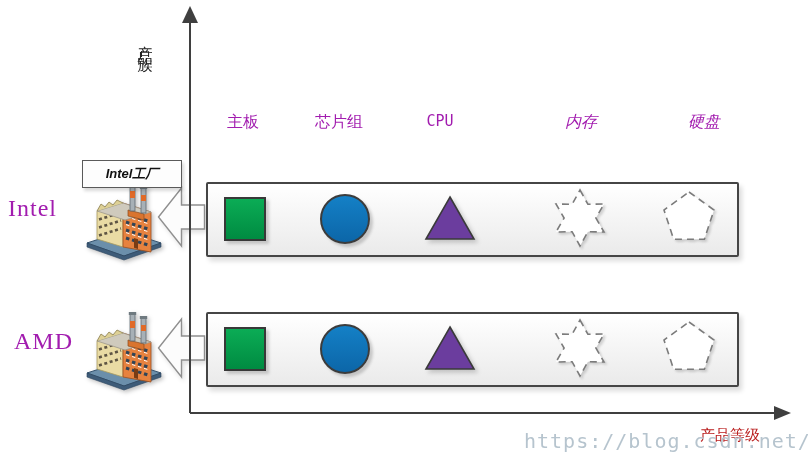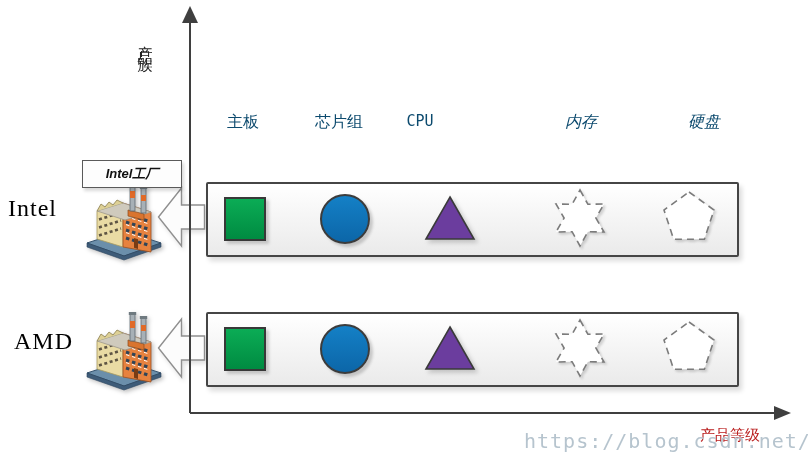--- a/index.html
+++ b/index.html
@@ -11,21 +11,21 @@
   .v-axis { position:absolute; left:189px; top:16px; width:2px; height:397px; background:#3f3f3f; z-index:6; }
   .v-arrowhead { position:absolute; left:182px; top:6px; width:0; height:0;
     border-left:8px solid transparent; border-right:8px solid transparent; border-bottom:17px solid #3f3f3f; z-index:6; }
   .h-axis { position:absolute; left:190px; top:412px; width:586px; height:2px; background:#3f3f3f; z-index:6; }
   .h-arrowhead { position:absolute; left:774px; top:406px; width:0; height:0;
     border-top:7px solid transparent; border-bottom:7px solid transparent; border-left:17px solid #3f3f3f; z-index:6; }
   .y-label { position:absolute; left:135px; top:33px; font-size:15px; color:#222;
     writing-mode:vertical-rl; text-orientation:upright; letter-spacing:6px; }
   .x-label { position:absolute; left:700px; top:426px; font-size:15px; color:#b91c1c; z-index:7; }
   
-  .col-header { position:absolute; top:112px; transform:translateX(-50%); font-size:16px; color:#0c4a6e; white-space:nowrap; }
+  .col-header { position:absolute; top:112px; transform:translateX(-50%); font-size:16px; color:#a21caf; white-space:nowrap; }
   .col-header.mono { font-family:"DejaVu Sans Mono", monospace; font-size:15px; }
   .col-header.em { font-style:italic; }
   
   .row-band { position:absolute; left:206px; width:529px; height:71px;
     background:linear-gradient(#ffffff, #eaeaea); border:2px solid #454545; border-radius:2px;
     box-shadow:3px 4px 5px rgba(0,0,0,0.14); z-index:2; }
   .band-intel { top:182px; }
   .band-amd { top:312px; }
   
   .shape { position:absolute; }
@@ -37,21 +37,21 @@
   .star-svg { left:342px; top:3px; width:60px; height:62px; filter:drop-shadow(2px 2px 1px rgba(0,0,0,0.15)); }
   .pent-svg { left:452px; top:6px; width:58px; height:56px; filter:drop-shadow(2px 2px 1px rgba(0,0,0,0.15)); }
   .dash-shape { fill:#ffffff; stroke:#7b7b7b; stroke-width:1.6; stroke-dasharray:7 5; }
   
   .factory-label { position:absolute; left:82px; width:98px; height:26px; background:#fdfdfd;
     border:1.5px solid #5a5a5a; box-shadow:2px 3px 3px rgba(0,0,0,0.15);
     display:flex; align-items:center; justify-content:center;
     font-size:13px; font-weight:bold; color:#111; z-index:4; }
   .fl-intel { top:160px;font-style:italic; }
   .fl-amd { top:290px; }
-  .vendor-name { position:absolute; font-family:"Liberation Serif", serif; font-size:24px; color:#000000; letter-spacing:1px; }
+  .vendor-name { position:absolute; font-family:"Liberation Serif", serif; font-size:24px; color:#a21caf; letter-spacing:1px; }
   .vn-intel { left:8px; top:195px; }
   .vn-amd { left:14px; top:328px; }
   .factory { position:absolute; left:84px; width:80px; height:86px; z-index:3;
     filter:drop-shadow(2px 2px 2px rgba(0,0,0,0.25)); }
   .fa-intel { top:181px; }
   .fa-amd { top:311px; }
   .bw { stroke:#5d5443; stroke-width:2.6; stroke-dasharray:3 2.6; }
   .ow { stroke:#2f4458; stroke-width:3; stroke-dasharray:3.5 2.8; }
   .owh { stroke:#ffffff; stroke-width:1; stroke-dasharray:3.5 2.8; }
   
@@ -70,21 +70,21 @@
 
   <div class="v-axis"></div>
   <div class="v-arrowhead"></div>
   <div class="h-axis"></div>
   <div class="h-arrowhead"></div>
   <div class="y-label">产品族</div>
   <div class="x-label">产品等级</div>
 
   <div class="col-header" style="left:243px">主板</div>
   <div class="col-header" style="left:339px">芯片组</div>
-  <div class="col-header mono" style="left:420px">CPU</div>
+  <div class="col-header mono" style="left:440px">CPU</div>
   <div class="col-header em" style="left:581px">内存</div>
   <div class="col-header em" style="left:704px">硬盘</div>
 
   <div class="factory-label fl-intel">Intel工厂</div>
   <div class="vendor-name vn-intel">Intel</div>
 
   <svg class="factory fa-intel" viewBox="0 0 80 86">
     <polygon points="3,62 40,50 77,62 40,75" fill="#6b8fab" stroke="#33516d" stroke-width="1"></polygon>
     <path d="M3,62 L3,66 L40,79 L77,66 L77,62 L40,75 Z" fill="#3e5c79" stroke="#2c455e" stroke-width="0.6"></path>
     <polygon points="13,30 39,22 39,66 13,58" fill="#e9dba4" stroke="#a89a5e" stroke-width="0.8"></polygon>

